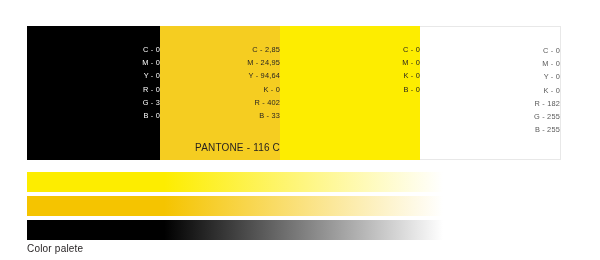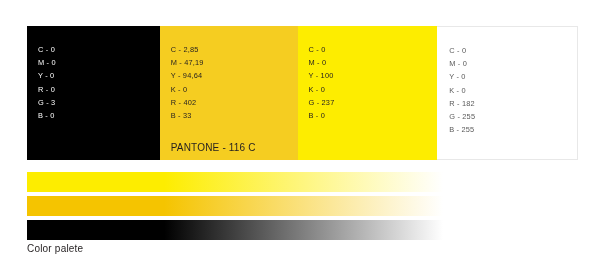--- a/index.html
+++ b/index.html
@@ -23,23 +23,24 @@
     width: 551px;
     height: 134px;
     display: flex;
   }
   .swatch {
     height: 100%;
     box-sizing: border-box;
     padding: 17px 0 0 11px;
     position: relative;
     overflow: hidden;
+    text-align: right;
   }
   .swatch-black  { width: 133px; background: #000000; }
-  .swatch-gold   { width: 138px; background: #f5cd21; }
+  .swatch-gold   { width: 120px; background: #f5cd21; }
   .swatch-yellow { width: 140px; background: #fded00; }
   .swatch-white  {
     width: 141px;
     background: #ffffff;
     border: 1px solid #e8e8e8;
     border-left: none;
     padding-left: 12px;
   }
 
   .val-group {
@@ -100,40 +101,38 @@
     <span class="val-group group-rgb on-dark">
       <span class="val-line">R - 0</span>
       <span class="val-line">G - 3</span>
       <span class="val-line">B - 0</span>
     </span>
   </div>
 
   <div class="swatch swatch-gold" style="background-color: rgb(245, 205, 33);">
     <span class="val-group group-cmyk on-light">
       <span class="val-line">C - 2,85</span>
-      <span class="val-line">M - 47,19</span>
+      <span class="val-line">M - 24,95</span>
       <span class="val-line">Y - 94,64</span>
       <span class="val-line">K - 0</span>
     </span>
     <span class="val-group group-rgb on-light">
       <span class="val-line">R - 402</span>
       <span class="val-line">B - 33</span>
     </span>
     <span class="pantone-line on-light">PANTONE - 116 C</span>
   </div>
 
   <div class="swatch swatch-yellow" style="background-color: rgb(253, 237, 0);">
     <span class="val-group group-cmyk on-light">
       <span class="val-line">C - 0</span>
       <span class="val-line">M - 0</span>
-      <span class="val-line">Y - 100</span>
       <span class="val-line">K - 0</span>
     </span>
     <span class="val-group group-rgb on-light">
-      <span class="val-line">G - 237</span>
       <span class="val-line">B - 0</span>
     </span>
   </div>
 
   <div class="swatch swatch-white" style="background-color: rgb(255, 255, 255);">
     <span class="val-group group-cmyk on-white">
       <span class="val-line">C - 0</span>
       <span class="val-line">M - 0</span>
       <span class="val-line">Y - 0</span>
       <span class="val-line">K - 0</span>

